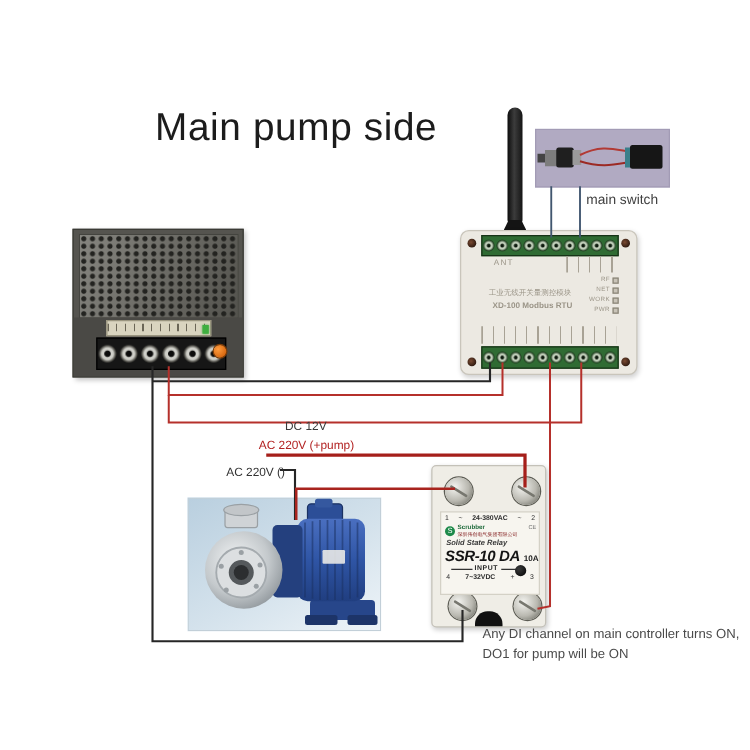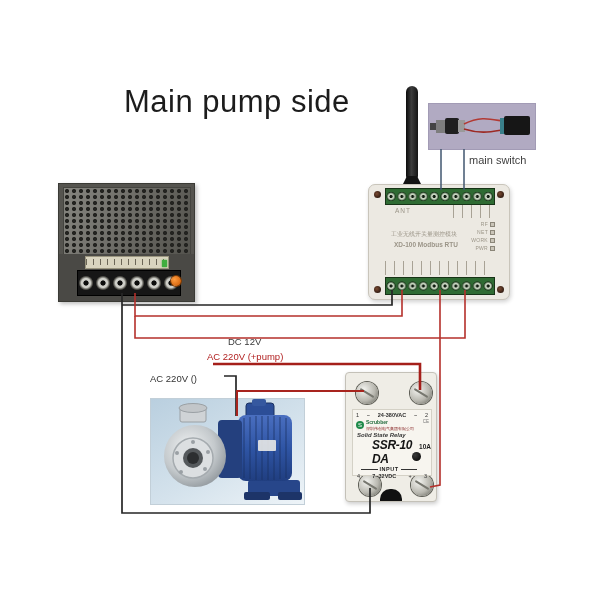--- a/index.html
+++ b/index.html
@@ -77,39 +77,39 @@
       border:1px solid #d4d1c6;font-size:5px;color:#333;}
   .ssr-row1{display:flex;justify-content:space-between;align-items:center;padding:2px 3px 0 3px;
       font-size:5.5px;color:#2e2e2e;}
   .ssr-ce{position:absolute;right:2px;top:9px;font-size:4.5px;color:#777;}
   .ssr-brandrow{display:flex;align-items:center;gap:2px;padding:1px 3px 0 3px;}
   .ssr-logo{width:8px;height:8px;border-radius:50%;background:#1e8a4a;color:#fff;font-size:6px;
       line-height:8px;text-align:center;flex:none;}
   .ssr-brand{font-size:5px;font-weight:bold;color:#1e6a3a;}
   .ssr-co{font-size:4px;color:#8a2a2a;white-space:nowrap;overflow:hidden;}
   .ssr-product{font-size:6px;font-weight:bold;font-style:italic;color:#3a3a3a;text-align:left;padding:1px 0 0 4px;}
-  .ssr-modelrow{display:flex;align-items:baseline;gap:3px;padding:0 0 0 3px;margin-left:16px;}
+  .ssr-modelrow{display:flex;align-items:baseline;gap:3px;padding:0 0 0 3px;}
   .ssr-model{font-size:12px;font-weight:bold;font-style:italic;color:#141414;letter-spacing:-.3px;}
   .ssr-amp{font-size:6.5px;font-weight:bold;color:#222;}
   .input-row{display:flex;align-items:center;gap:2px;padding:0 14px 0 8px;}
   .input-row .dash{flex:1;border-top:1px solid #333;}
   .input-row b{font-size:5.5px;color:#222;letter-spacing:.5px;}
   .ssr-dot{position:absolute;right:10px;top:42px;width:9px;height:9px;border-radius:50%;
       background:radial-gradient(circle at 35% 35%,#3a3a3a,#000);}
   .ssr-row6{display:flex;justify-content:space-between;align-items:center;padding:1px 4px 0 4px;
       font-size:5.5px;color:#2e2e2e;}
 
   
   .wires{position:absolute;left:0;top:0;width:600px;height:600px;pointer-events:none;}
 
   
   .lbl{position:absolute;white-space:nowrap;}
   .lbl-dc{left:228px;top:302px;font-size:9.5px;color:#3a3a3a;margin-top:34px;}
   .lbl-live{left:207px;top:351px;font-size:9.5px;color:#b22222;}
-  .lbl-neutral{left:150px;top:373px;font-size:9.5px;color:#333333;}
+  .lbl-neutral{left:181px;top:373px;font-size:9.5px;color:#333333;}
   .note{position:absolute;left:386px;top:500px;font-size:10.5px;line-height:15.5px;color:#4a4a4a;}
 </style>
 </head>
 <body>
 
 <div class="canvas">
 
   <div class="title">Main pump side</div>
 
   <div class="flow-photo">
@@ -272,14 +272,18 @@
     <polyline points="237,416 237,391 364,391" fill="none" stroke="#a8241e" stroke-width="2"></polyline>
     <polyline points="213,364 420,364 420,390" fill="none" stroke="#a51f1a" stroke-width="2.6"></polyline>
     <polyline points="441,149 441,190" fill="none" stroke="#41566f" stroke-width="1.5"></polyline>
     <polyline points="464,149 464,190" fill="none" stroke="#41566f" stroke-width="1.5"></polyline>
   </svg>
 
   <div class="lbl lbl-dc">DC 12V</div>
   <div class="lbl lbl-live">AC 220V (+pump)</div>
   <div class="lbl lbl-neutral">AC 220V ()</div>
 
+  <div class="note">
+    <div>Any DI channel on main controller turns ON,</div>
+    <div>DO1 for pump will be ON</div>
+  </div>
 
 </div>
 
 </body></html>

